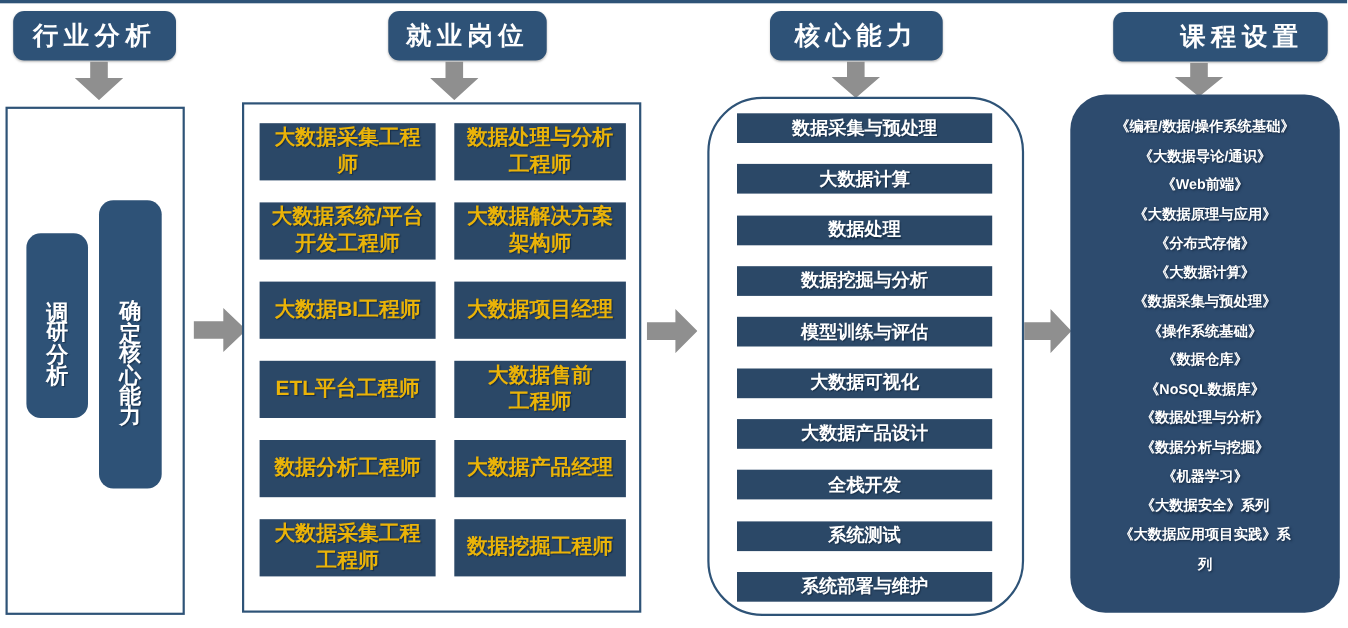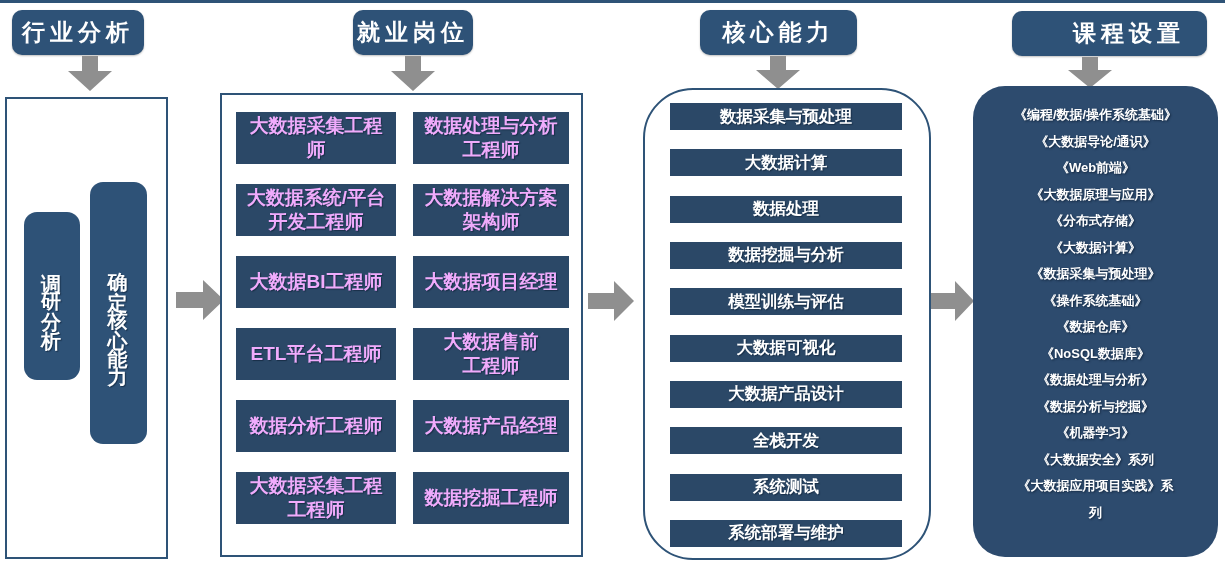--- a/index.html
+++ b/index.html
@@ -17,21 +17,21 @@
   .vpill {
     position:absolute; background:var(--badge-navy,#2E5277); color:#fff;
     font-weight:bold; font-size:20px; writing-mode:vertical-rl; text-orientation:upright;
     letter-spacing:19px; display:flex; align-items:center; justify-content:center;
     border-radius:13px; text-shadow:1px 1px 1px rgba(10,25,45,.55);
   }
   .arrow { position:absolute; }
   .arrow svg { display:block; }
   .job-col { position:absolute; display:flex; flex-direction:column; justify-content:space-between; }
   .job-item {
-    height:52px; background:var(--item-navy,#2B4867); color:#f0abfc; font-weight:bold;
+    height:52px; background:var(--item-navy,#2B4867); color:#eab308; font-weight:bold;
     font-size:19px; line-height:24px; display:flex; align-items:center; justify-content:center;
     text-align:center; white-space:pre-line; text-shadow:1px 1px 1px rgba(10,25,45,.55);
   }
   .abilities-panel { position:absolute; border:2px solid var(--border-blue,#2E5377); border-radius:50px; background:#fff; box-sizing:border-box; }
   .ability-list { position:absolute; display:flex; flex-direction:column; justify-content:space-between; }
   .ability-item {
     height:27px; background:var(--item-navy,#2B4867); color:#fff; font-weight:bold;
     font-size:16.5px; display:flex; align-items:center; justify-content:center;
     text-shadow:1px 1px 1px rgba(10,25,45,.55);
   }
@@ -41,38 +41,38 @@
     color:#fff; font-size:13px; font-weight:bold; line-height:26.5px; text-align:center;
     white-space:pre-line; text-shadow:1px 1px 2px rgba(10,25,45,.7);
   }
   .bottom-rule { position:absolute; left:0; top:567; width:1225px; height:3px; background:var(--border-blue,#2E5377); }
 </style>
 </head>
 <body>
 
 <div class="canvas">
 
-  <div class="badge" style="left:12px; top:10px; width:132px; height:45px;">行业分析</div>
+  <div class="badge" style="left:12px; top:10px; width:148px; height:45px;">行业分析</div>
   <div class="arrow" style="left:68px; top:56px;">
     <svg width="44" height="35" viewBox="0 0 44 35">
         <path d="M14 0 H30 V15 H44 L22 35 L0 15 H14 Z" fill="#8F8F8F"></path>
       </svg>
   </div>
   <div class="outline-box" style="left:5px; top:97px; width:163px; height:462px;">
     <div class="vpill" style="left:17px; top:113px; width:56px; height:168px;">调研分析</div>
     <div class="vpill" style="left:83px; top:83px; width:57px; height:262px;">确定核心能力</div>
   </div>
 
   <div class="arrow" style="left:176px; top:280px;">
     <svg width="48" height="40" viewBox="0 0 48 40">
         <path d="M0 12 H27 V0 L48 20 L27 40 V28 H0 Z" fill="#8F8F8F"></path>
       </svg>
   </div>
 
-  <div class="badge" style="left:353px; top:10px; width:120px; height:45px;">就业岗位</div>
+  <div class="badge" style="left:353px; top:10px; width:144px; height:45px;">就业岗位</div>
   <div class="arrow" style="left:391px; top:56px;">
     <svg width="44" height="35" viewBox="0 0 44 35">
         <path d="M14 0 H30 V15 H44 L22 35 L0 15 H14 Z" fill="#8F8F8F"></path>
       </svg>
   </div>
   <div class="outline-box" style="left:220px; top:93px; width:363px; height:464px;">
     <div class="job-col" style="left:14px; top:17px; width:160px; height:412px;">
         <div class="job-item">大数据采集工程
 师</div>
         <div class="job-item">大数据系统/平台

